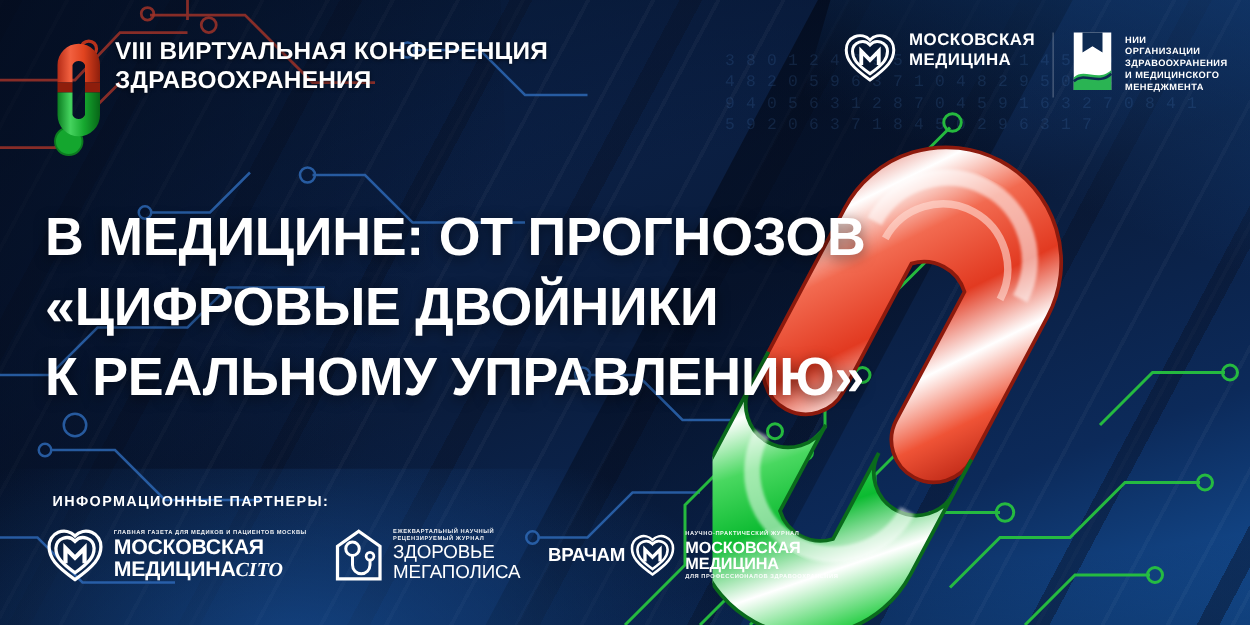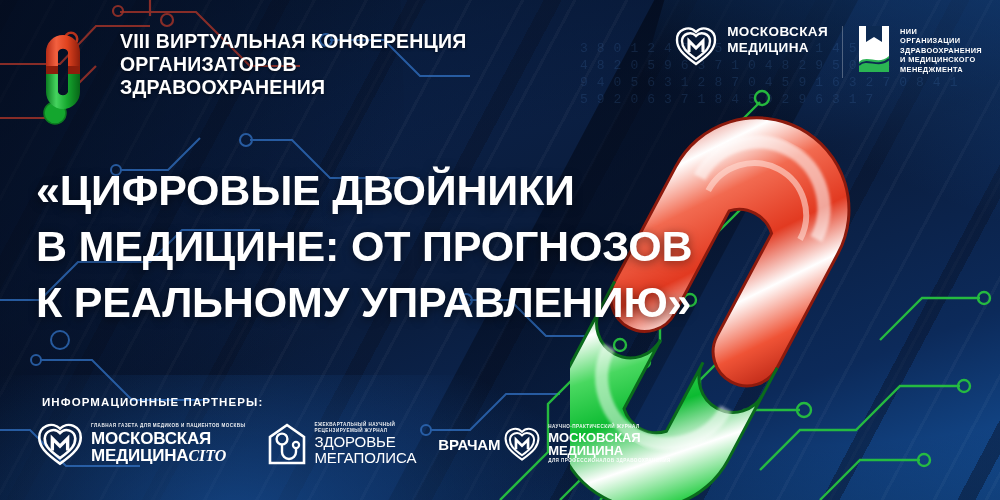--- a/index.html
+++ b/index.html
@@ -48,21 +48,21 @@
   .bg-num{
     position:absolute;right:2%;top:8%;width:40%;height:60%;
     font-family:"Liberation Mono", monospace;font-size:13px;line-height:17px;
     color:rgba(90,140,210,.16);letter-spacing:9px;word-break:break-all;
     overflow:hidden;user-select:none;
   }
   svg.circuit{position:absolute;inset:0;width:1000px;height:500px;}
   
   .balloons{position:absolute;right:-30px;top:70px;width:460px;height:450px;}
   
-  .header{position:absolute;left:38px;top:22px;display:flex;align-items:flex-start;gap:30px;}
+  .header{position:absolute;left:38px;top:22px;display:flex;align-items:flex-start;gap:2px;}
   .logo-mark{width:52px;height:88px;flex:none;margin-top:6px;}
   .header-title{
     color:#fff;font-weight:bold;font-size:19.5px;line-height:23px;
     letter-spacing:.2px;text-transform:uppercase;margin-top:8px;
     text-shadow:0 1px 3px rgba(0,0,0,.55);
   }
   .header-title div{white-space:nowrap;}
   
   .orgs{position:absolute;right:18px;top:24px;display:flex;align-items:flex-start;gap:14px;}
   .org{display:flex;align-items:flex-start;gap:9px;}
@@ -214,21 +214,20 @@
       <circle cx="33" cy="11" r="6.2" fill="none" stroke="#b8321c" stroke-width="2.6"></circle>
       <path d="M8 38 L8 24 A17 17 0 0 1 42 24 L42 38 L30 38 L30 24
                A5.5 5.5 0 0 0 20 24 L20 38 Z" fill="url(#lr)"></path>
       <path d="M8 38 L8 46 L20 46 L20 38 Z" fill="#8e1e0c"></path>
       <path d="M42 38 L42 46 L30 46 L30 38 Z" fill="#8e1e0c"></path>
       <path d="M8 46 L8 64 A17 17 0 0 0 42 64 L42 46 L30 46 L30 64
                A5.5 5.5 0 0 1 20 64 L20 46 Z" fill="url(#lg)"></path>
     </svg>
     <div class="header-title">
       <div>VIII ВИРТУАЛЬНАЯ КОНФЕРЕНЦИЯ</div>
-      <div>ОРГАНИЗАТОРОВ</div>
       <div>ЗДРАВООХРАНЕНИЯ</div>
     </div>
   </div>
 
   <div class="orgs">
 
     <div class="org">
       <svg width="44" height="44" viewBox="0 0 44 44">
         <path d="M22 40 C8 30 3 24 3 16 A11 11 0 0 1 22 8 A11 11 0 0 1 41 16 C41 24 36 30 22 40 Z" fill="none" stroke="#fff" stroke-width="2.4"></path>
         <path d="M22 35 C11 27 8 23 8 17 A8 8 0 0 1 22 12 A8 8 0 0 1 36 17 C36 23 33 27 22 35 Z" fill="none" stroke="#fff" stroke-width="2.4"></path>
@@ -253,22 +252,22 @@
         <div>НИИ</div>
         <div>ОРГАНИЗАЦИИ</div>
         <div>ЗДРАВООХРАНЕНИЯ</div>
         <div>И МЕДИЦИНСКОГО</div>
         <div>МЕНЕДЖМЕНТА</div>
       </div>
     </div>
   </div>
 
   <div class="main-title">
+    <div>В МЕДИЦИНЕ: ОТ ПРОГНОЗОВ</div>
     <div>«ЦИФРОВЫЕ ДВОЙНИКИ</div>
-    <div>В МЕДИЦИНЕ: ОТ ПРОГНОЗОВ</div>
     <div>К РЕАЛЬНОМУ УПРАВЛЕНИЮ»</div>
   </div>
 
   <div class="partners-label">ИНФОРМАЦИОННЫЕ ПАРТНЕРЫ:</div>
 
   <div class="partners">
 
     <div class="partner">
       <svg width="48" height="48" viewBox="0 0 44 44">
         <path d="M22 40 C8 30 3 24 3 16 A11 11 0 0 1 22 8 A11 11 0 0 1 41 16 C41 24 36 30 22 40 Z" fill="none" stroke="#fff" stroke-width="2.4"></path>

